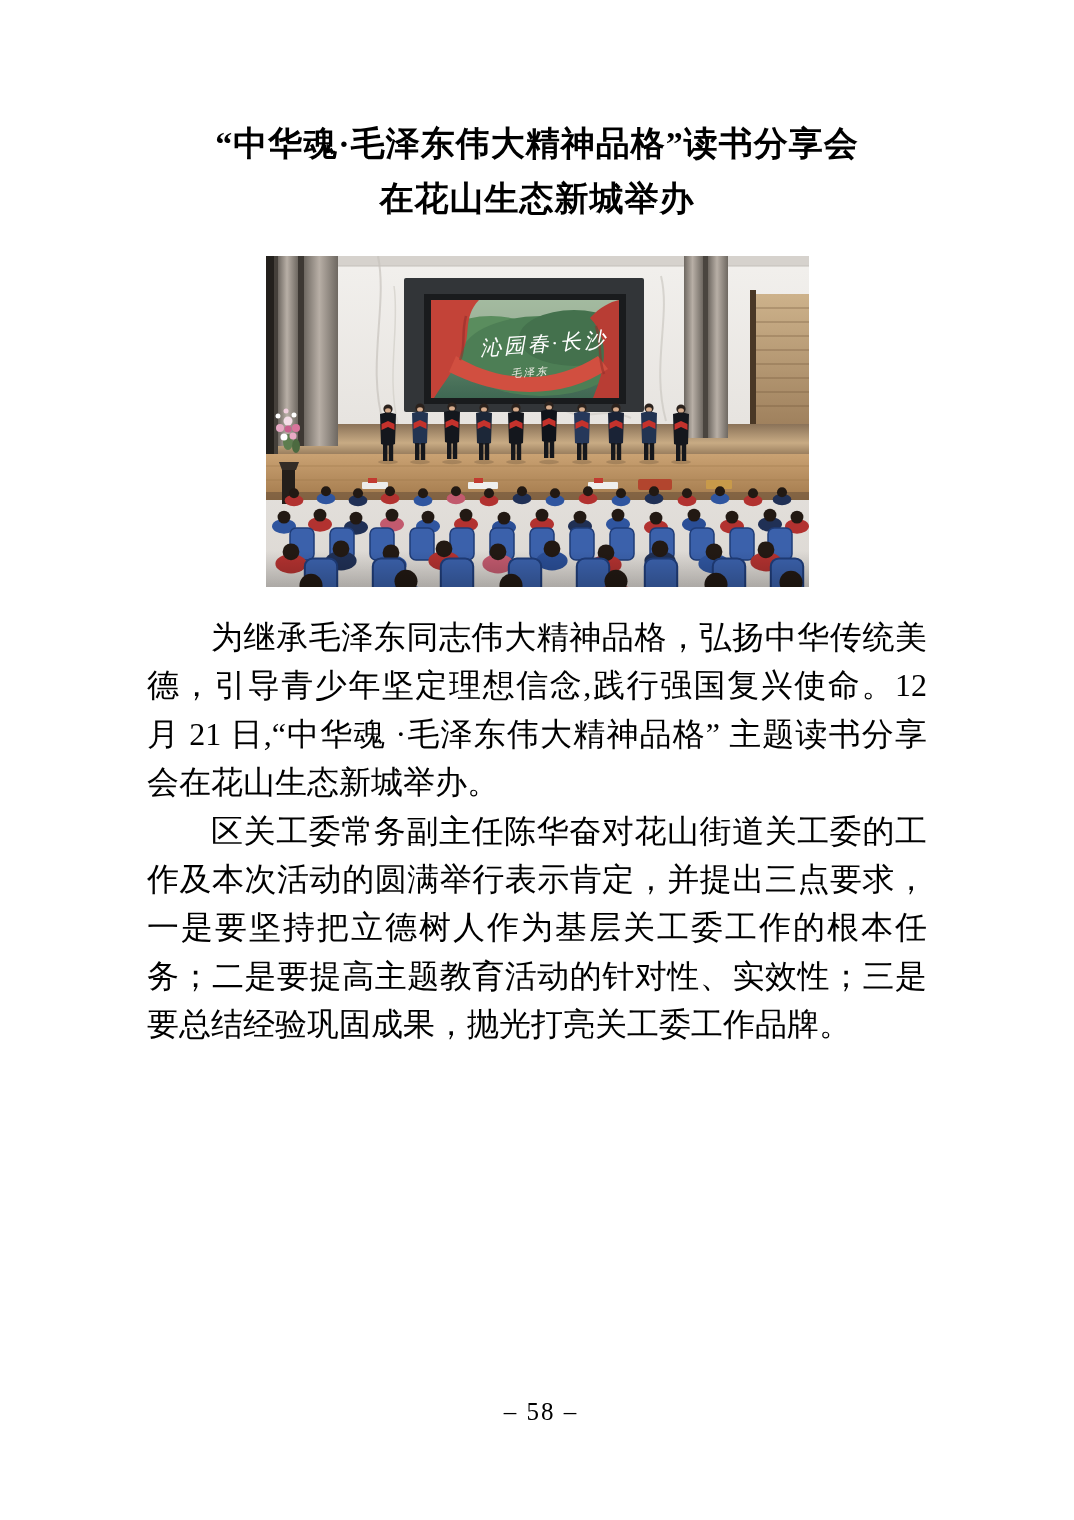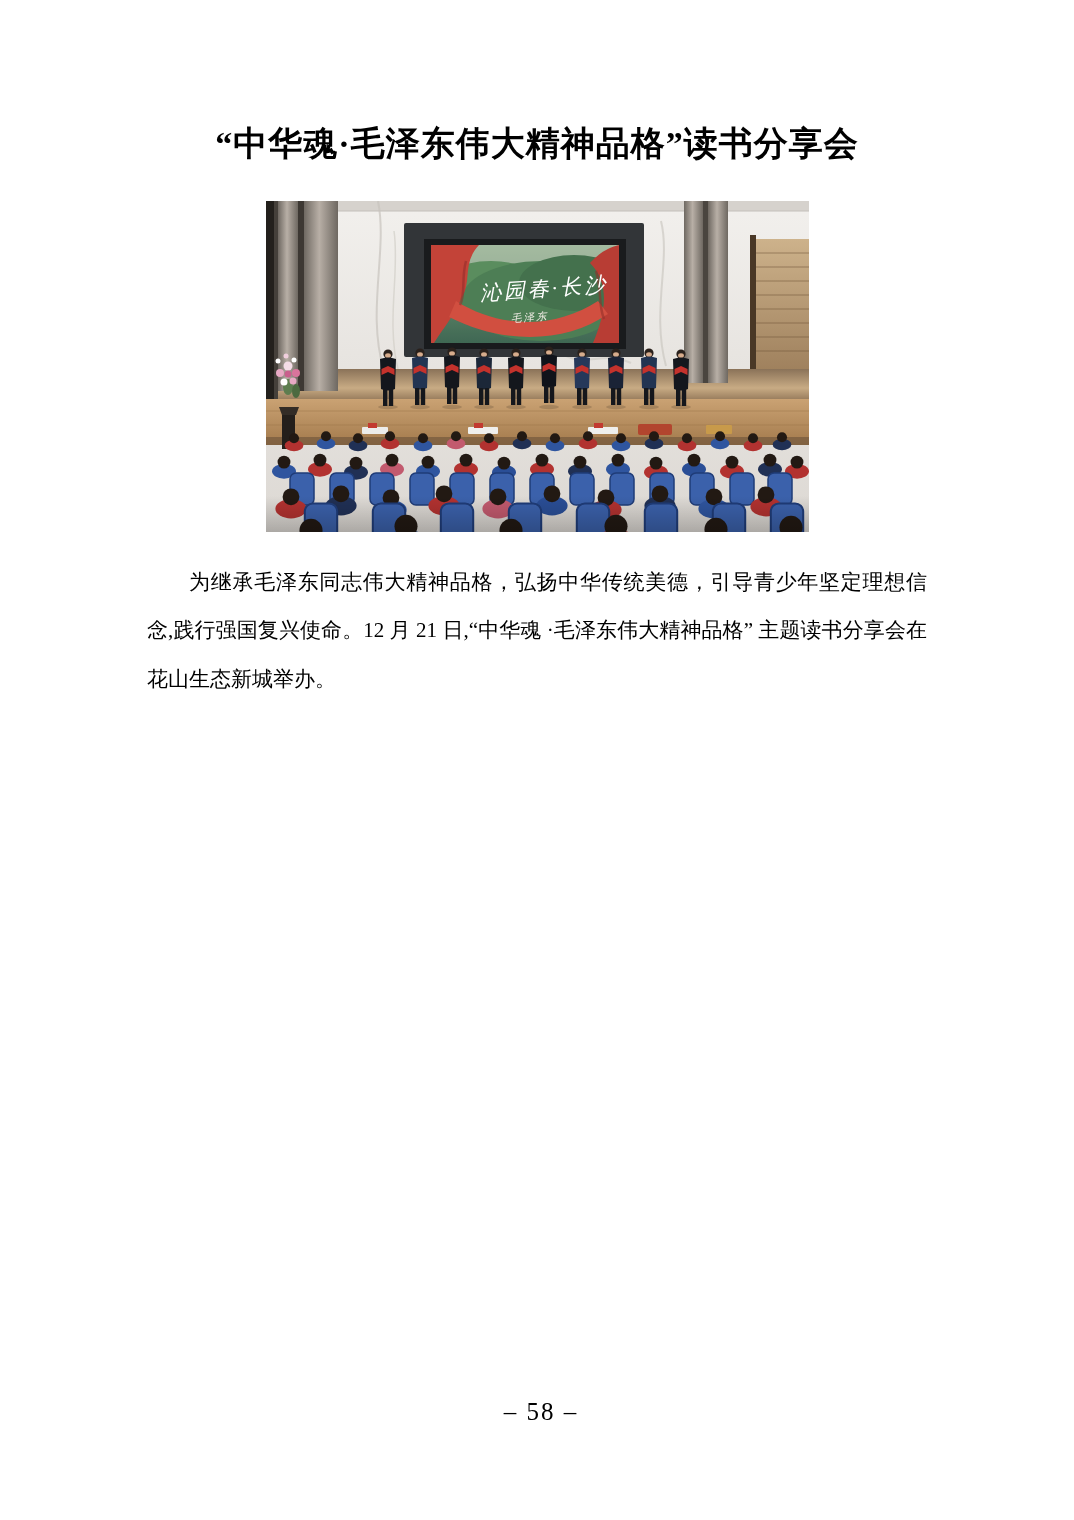--- a/index.html
+++ b/index.html
@@ -22,21 +22,21 @@
   .photo-wrap{
     width:543px;height:331px;
     margin:30px auto 0 auto;
     position:relative;
     overflow:hidden;
   }
   .photo-wrap svg{display:block;}
   .body-text{
     width:780px;
     margin:26px auto 0 auto;
-    font-size:21px;
+    font-size:32px;
     line-height:48.4px;
     text-align:justify;
   }
   .body-text p{
     margin:0;
     text-indent:2em;
     word-break:break-all;
   }
   .page-num{
     position:absolute;
@@ -47,20 +47,21 @@
     letter-spacing:2px;
   }
 </style>
 </head>
 <body>
 
 <div class="doc">
 
   <div class="title-block">
     <div>“中华魂·毛泽东伟大精神品格”读书分享会</div>
+    <div>在花山生态新城举办</div>
   </div>
 
   <div class="photo-wrap">
     <svg width="543" height="331" viewBox="0 0 543 331" xmlns="http://www.w3.org/2000/svg">
       <defs>
         <linearGradient id="marble" x1="0" y1="0" x2="0" y2="1">
           <stop offset="0" stop-color="#f2f0ed"></stop>
             <stop offset="1" stop-color="#dcd8d3"></stop>
         </linearGradient>
         <linearGradient id="cyl" x1="0" y1="0" x2="1" y2="0">
@@ -314,17 +315,18 @@
           <use href="#aud" transform="translate(525,328) scale(1.65)" style="color:#b23230"></use>
         </g>
       </g>
 
       <rect x="0" y="295" width="543" height="36" fill="url(#vig)"></rect>
     </svg>
   </div>
 
   <div class="body-text">
     <p>为继承毛泽东同志伟大精神品格，弘扬中华传统美德，引导青少年坚定理想信念,践行强国复兴使命。12 月 21 日,“中华魂 ·毛泽东伟大精神品格” 主题读书分享会在花山生态新城举办。</p>
+    <p>区关工委常务副主任陈华奋对花山街道关工委的工作及本次活动的圆满举行表示肯定，并提出三点要求，一是要坚持把立德树人作为基层关工委工作的根本任务；二是要提高主题教育活动的针对性、实效性；三是要总结经验巩固成果，抛光打亮关工委工作品牌。</p>
   </div>
 
   <div class="page-num">– 58 –</div>
 
 </div>
 
 </body></html>

